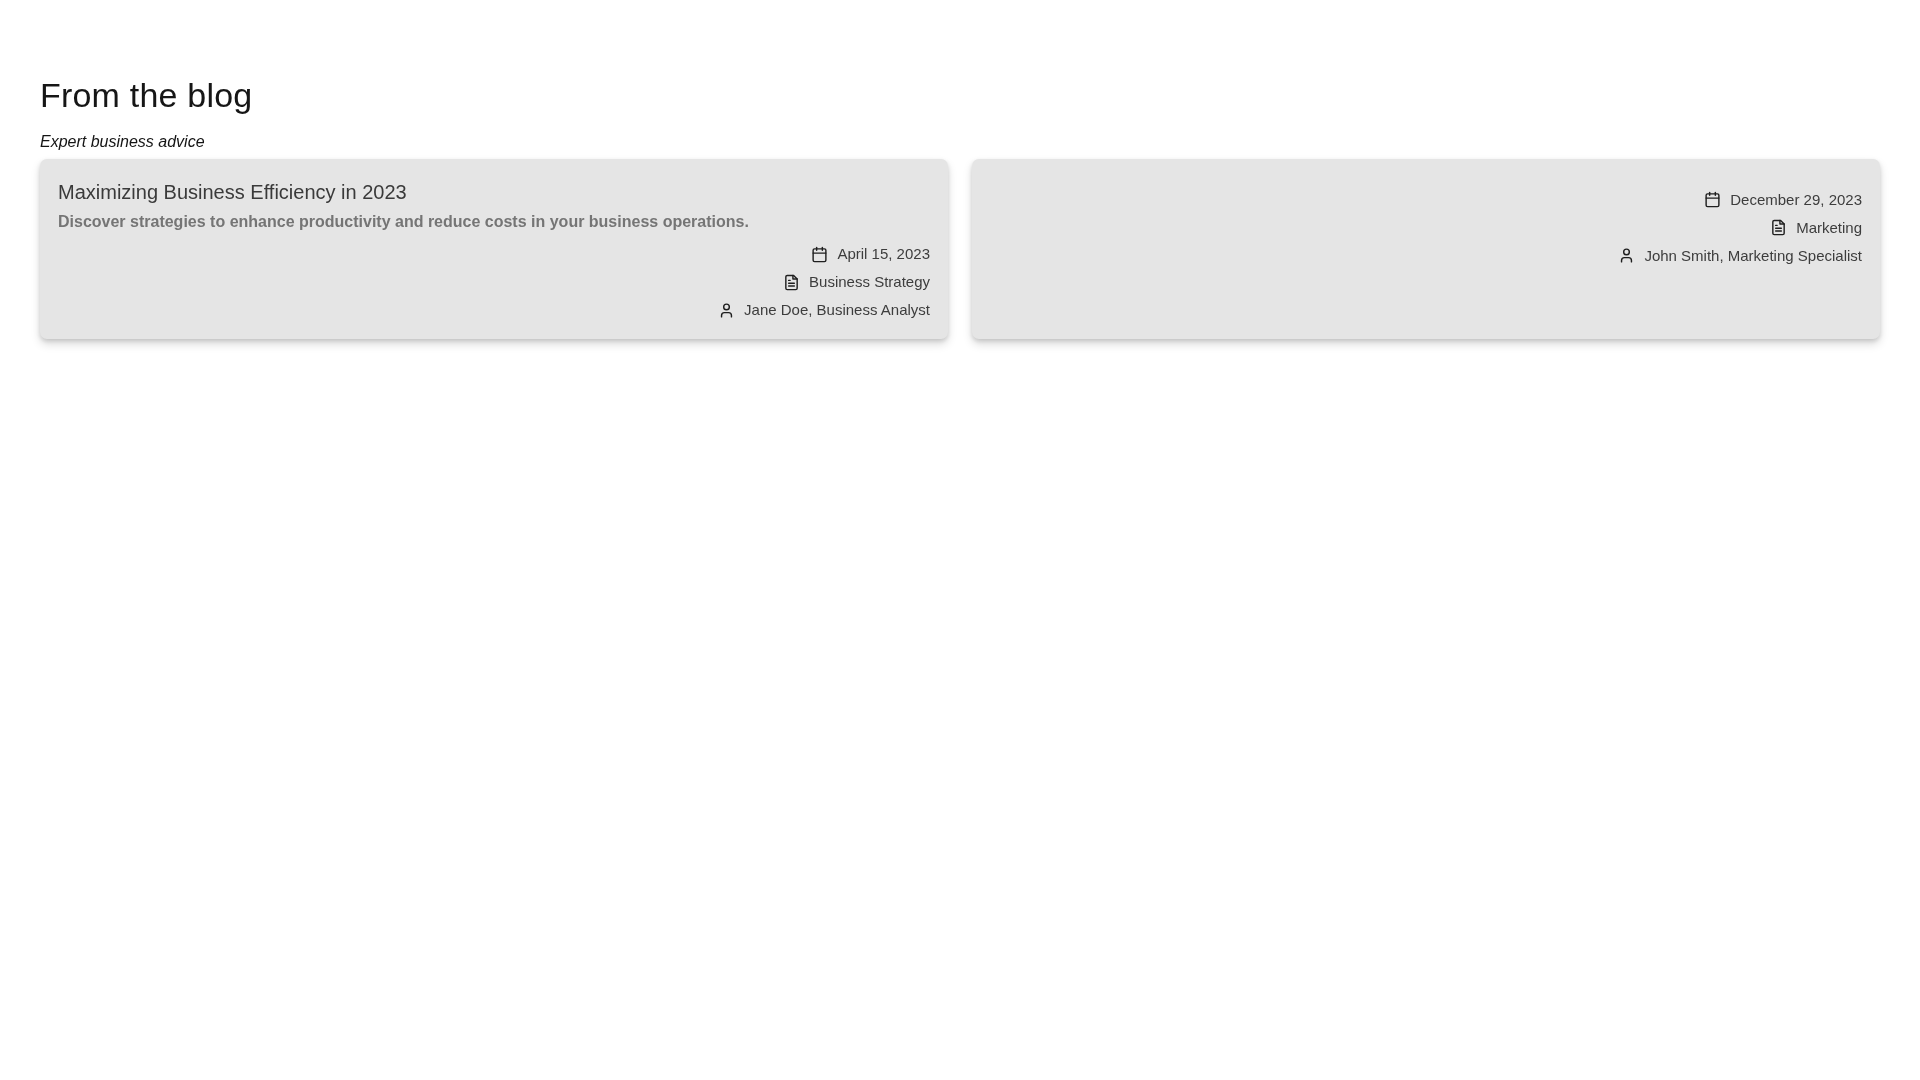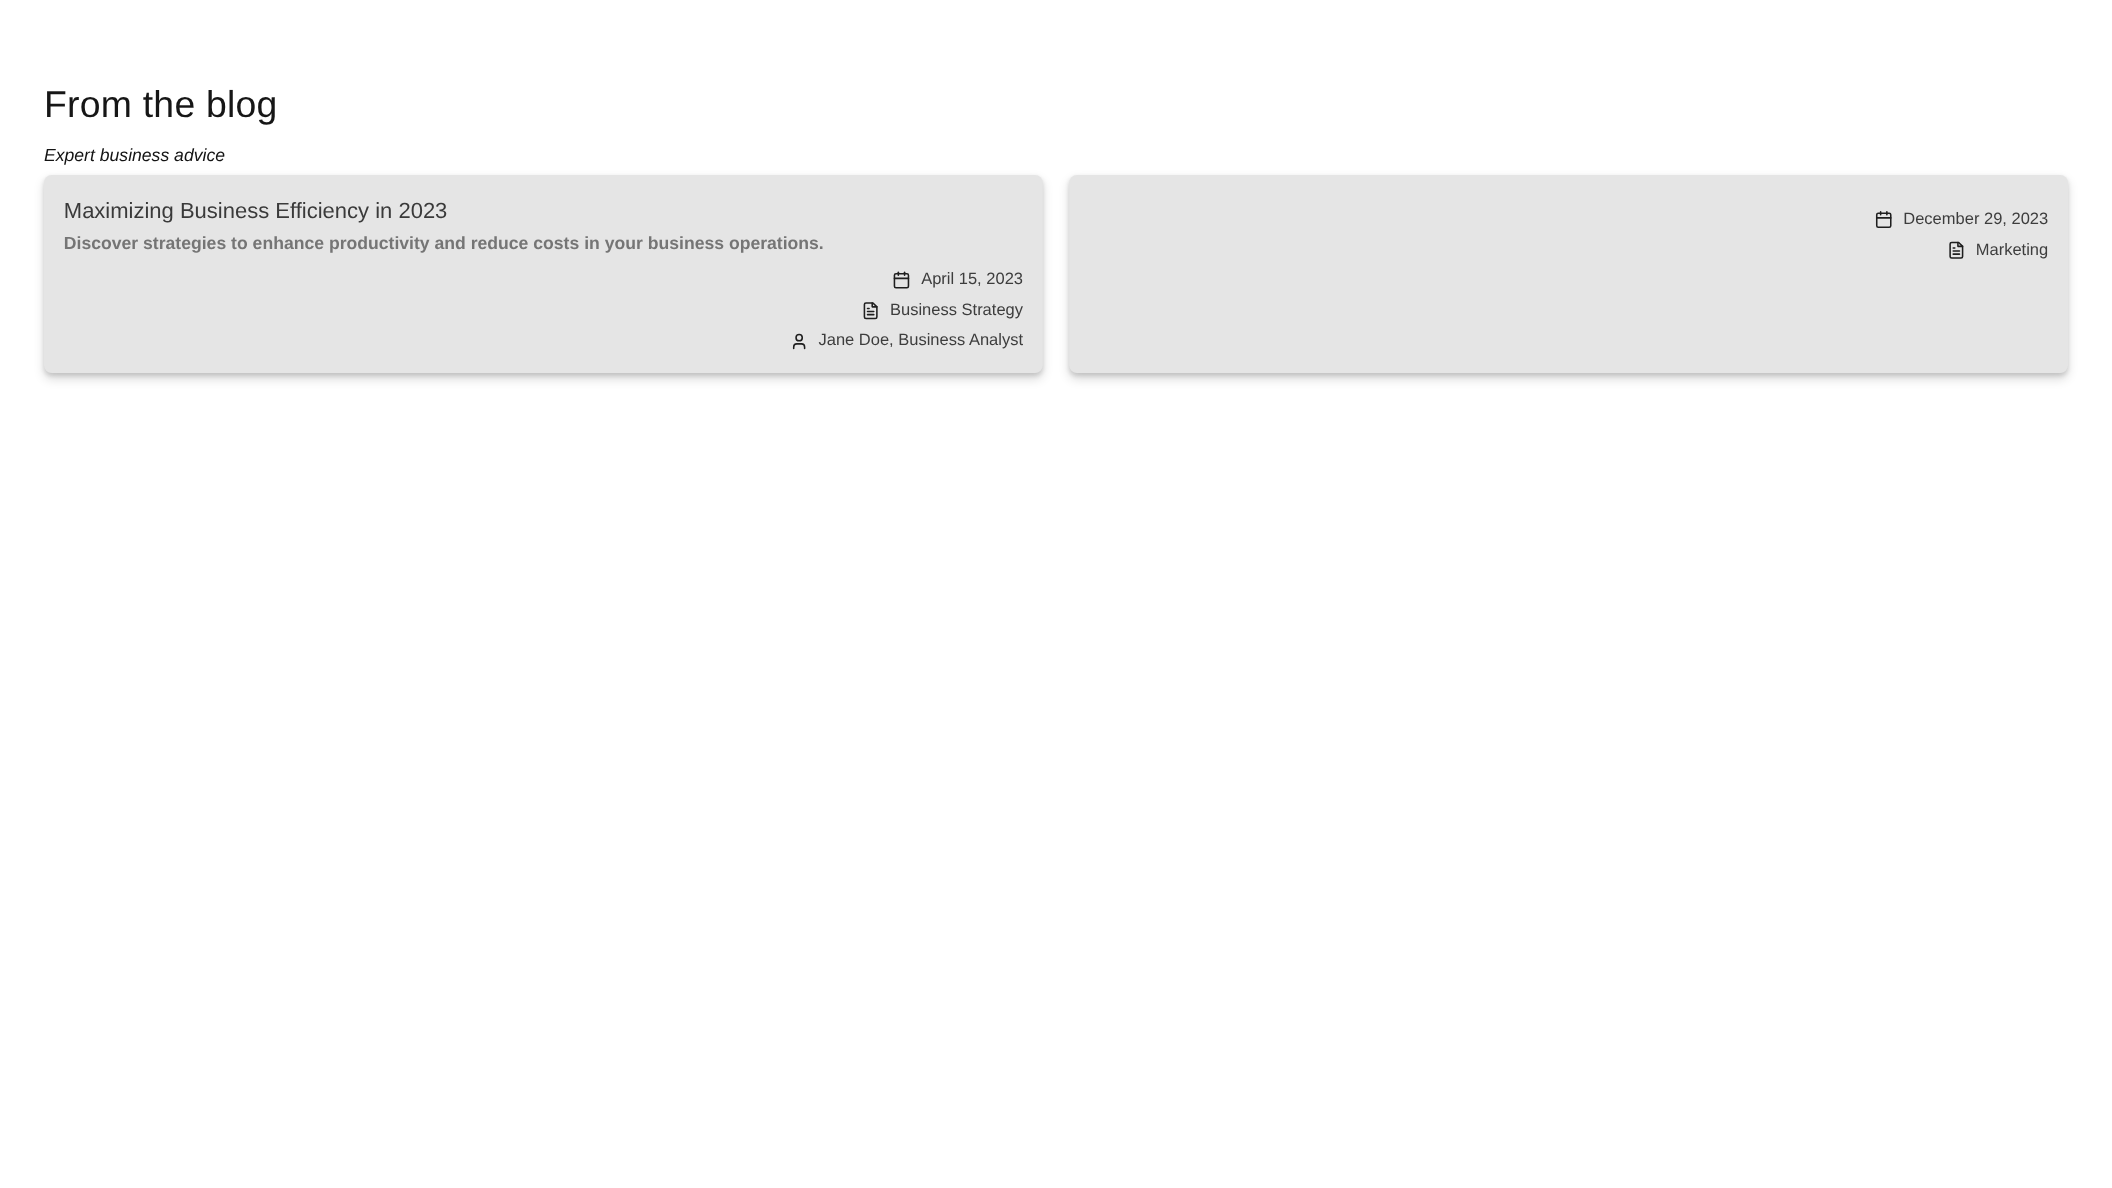--- a/index.html
+++ b/index.html
@@ -156,17 +156,26 @@
             <svg viewBox="0 0 24 24" fill="none" stroke="currentColor" stroke-width="2" stroke-linecap="round" stroke-linejoin="round">
               <path d="M15 2H6a2 2 0 0 0-2 2v16a2 2 0 0 0 2 2h12a2 2 0 0 0 2-2V7z"></path>
               <path d="M14 2v5h6"></path>
               <path d="M16 13H8"></path>
                 <path d="M16 17H8"></path>
                 <path d="M10 9H8"></path>
             </svg>
           </span>
           <span class="meta-text">Marketing</span>
         </div>
+        <div class="meta-row">
+          <span class="icon">
+            <svg viewBox="0 0 24 24" fill="none" stroke="currentColor" stroke-width="2" stroke-linecap="round" stroke-linejoin="round">
+              <path d="M19 21v-2a4 4 0 0 0-4-4H9a4 4 0 0 0-4 4v2"></path>
+              <circle cx="12" cy="7" r="4"></circle>
+            </svg>
+          </span>
+          <span class="meta-text">John Smith, Marketing Specialist</span>
+        </div>
       </div>
     </div>
 
   </div>
 </div>
 
 </body></html>

